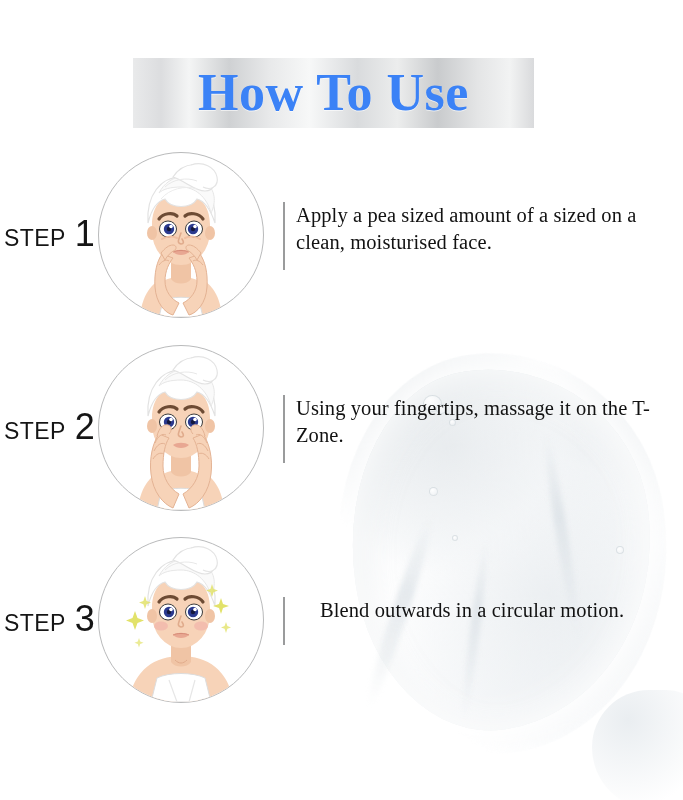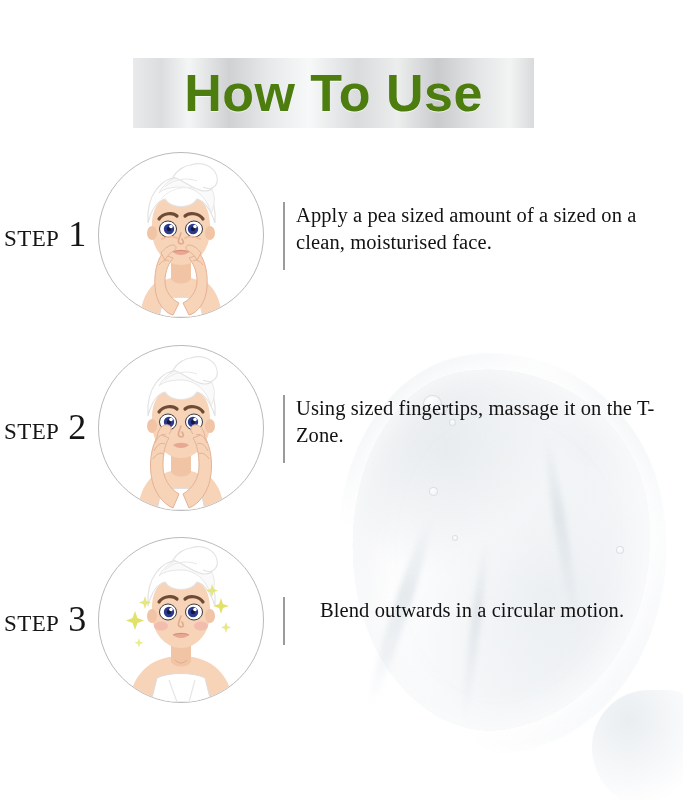--- a/index.html
+++ b/index.html
@@ -67,36 +67,36 @@
   .title-band{
     position:absolute;left:133px;top:58px;width:401px;height:70px;
     background:linear-gradient(90deg,
       #e9eaeb 0%, #dcdddf 7%, #f4f5f5 14%, #cfd1d3 24%,
       #e8e9ea 34%, #f7f8f8 44%, #d9dbdd 56%, #eceded 66%,
       #c9cbcd 76%, #e4e5e6 86%, #f2f3f3 94%, #d9dadc 100%);
   }
   .title-text{
     position:absolute;left:133px;top:58px;width:401px;height:70px;
     display:flex;align-items:center;justify-content:center;
-    font-family:Liberation Sans, sans-serif;
-    font-weight:bold;font-size:52px;color:#4d7c0f;
+    font-family:Liberation Serif, serif;
+    font-weight:bold;font-size:52px;color:#3b82f6;
     letter-spacing:.5px;line-height:1;
     text-shadow:0 1px 0 rgba(255,255,255,.6);
   }
 
   
   .step{position:absolute;left:0;width:683px;}
   .step-1{top:150px;}
   .step-2{top:343px;}
   .step-3{top:535px;}
 
   .step-label{
     position:absolute;left:4px;top:66px;
     display:flex;align-items:baseline;
-    font-family:Liberation Serif, serif;
+    font-family:Liberation Sans, sans-serif;
     color:#151515;
   }
   .step-word{font-size:23px;letter-spacing:.4px;}
   .step-num{font-size:36px;margin-left:9px;line-height:1;font-weight:400;}
 
   .circle{
     position:absolute;left:98px;top:2px;width:164px;height:164px;
     border-radius:50%;border:1px solid #b9babb;
     background:#fff;overflow:hidden;
   }
@@ -252,21 +252,21 @@
           <path d="M55 105 C58 99 62 96 66 98" fill="none" stroke="#e3b293" stroke-width="1"></path>
           <path d="M54 113 C57 108 61 106 65 108" fill="none" stroke="#e3b293" stroke-width="1"></path>
           <path d="M108 97 C105 90 101 87 97 89" fill="none" stroke="#e3b293" stroke-width="1"></path>
           <path d="M109 105 C106 99 102 96 98 98" fill="none" stroke="#e3b293" stroke-width="1"></path>
           <path d="M110 113 C107 108 103 106 99 108" fill="none" stroke="#e3b293" stroke-width="1"></path>
         </svg>
       </div>
     </div>
 
     <div class="divider div-2line"></div>
-    <div class="step-text text-2line">Using sized fingertips, massage it on the T-Zone.</div>
+    <div class="step-text text-2line">Using your fingertips, massage it on the T-Zone.</div>
   </div>
 
   <div class="step step-3">
     <div class="step-label">
       <span class="step-word">STEP</span>
       <span class="step-num">3</span>
     </div>
 
     <div class="circle">
       <div class="fig">

